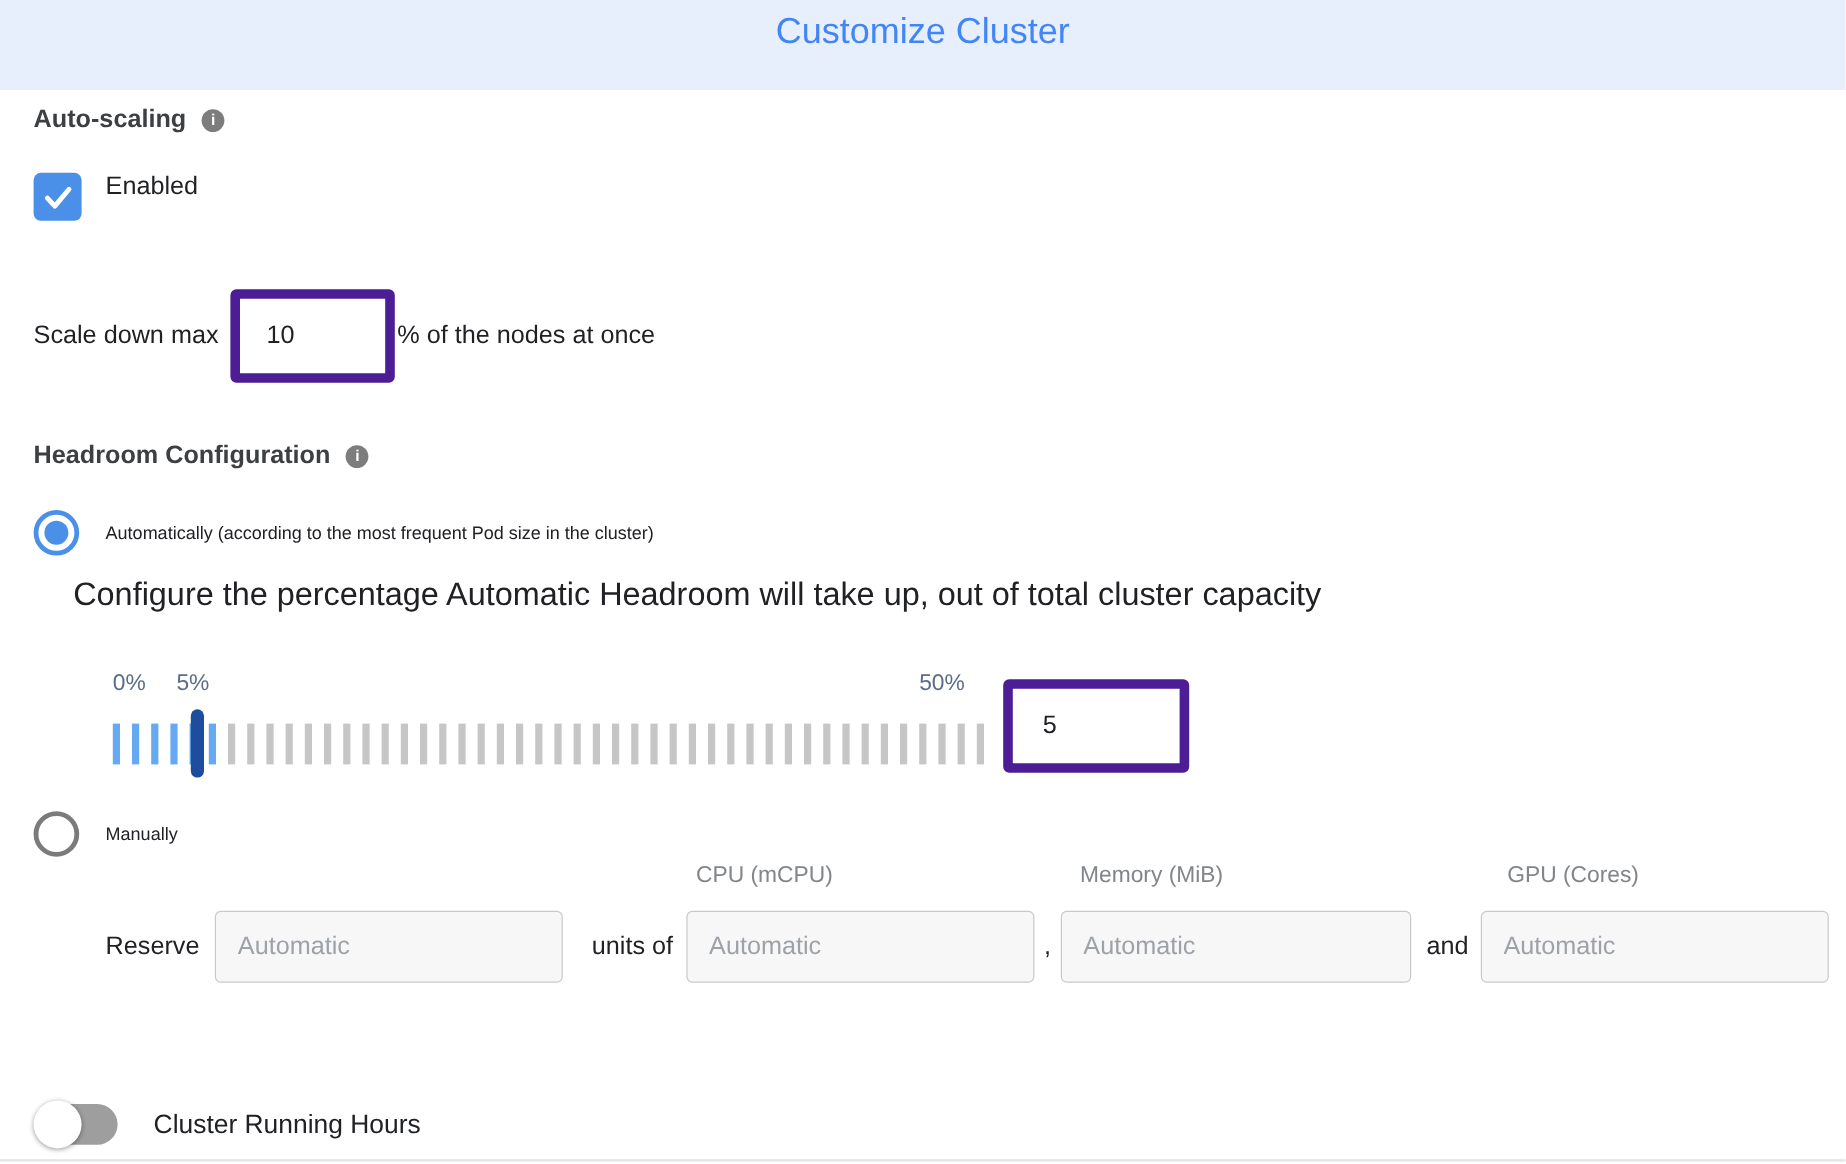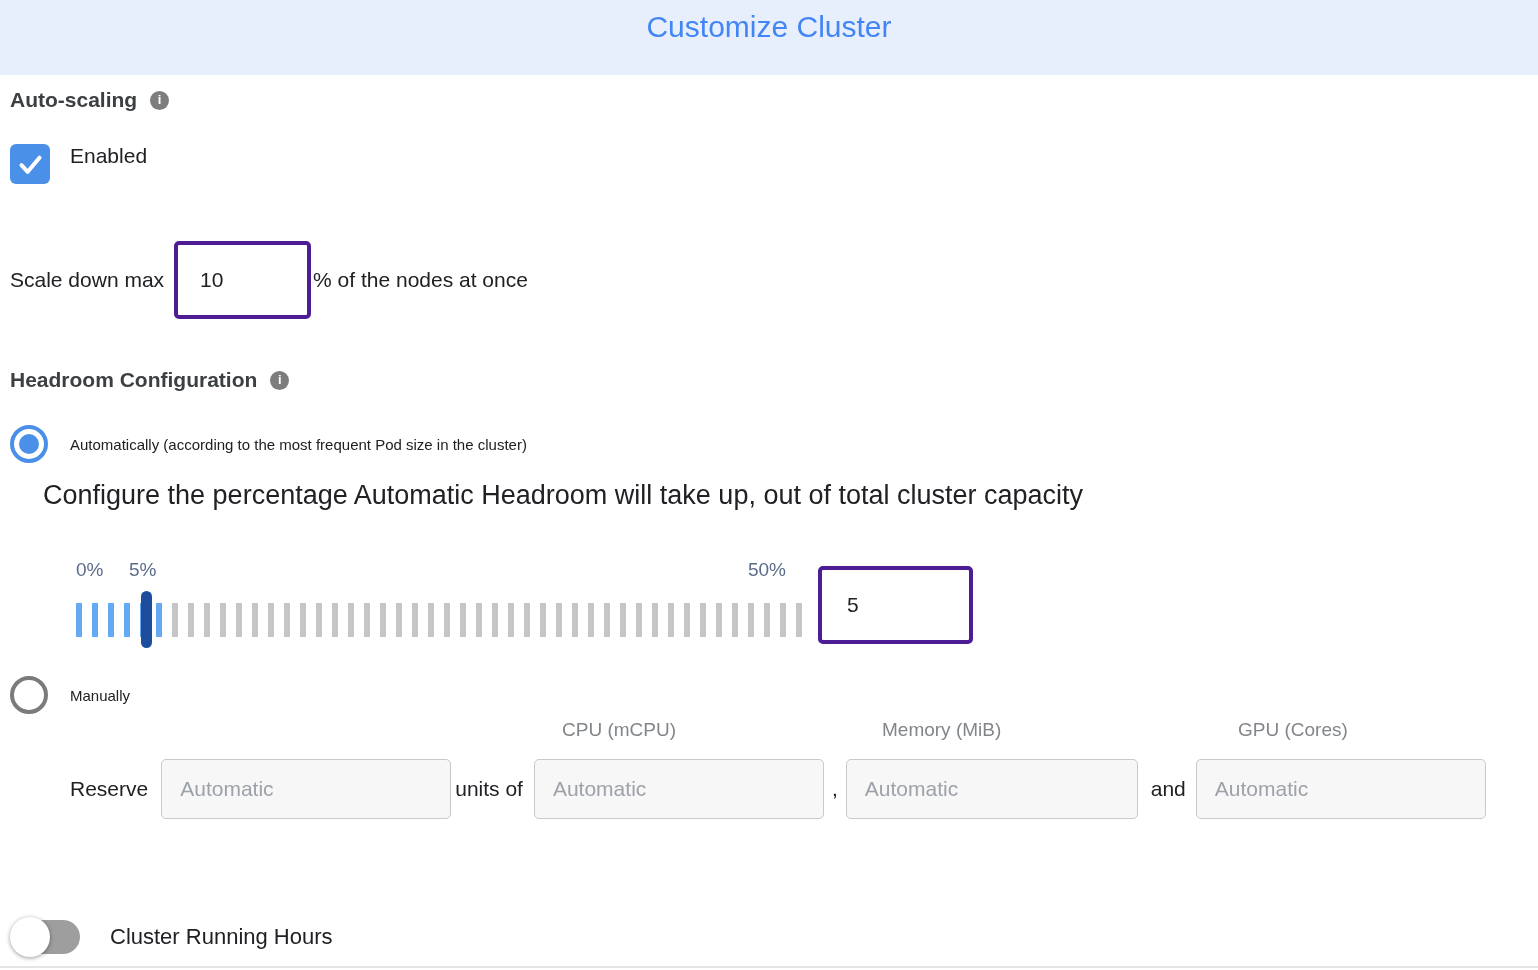--- a/index.html
+++ b/index.html
@@ -20,21 +20,21 @@
     justify-content: center;
     padding-top: 10px;
   }
   .header-title {
     font-size: 30px;
     color: #4285f4;
     font-weight: 400;
   }
 
   
-  .content { padding-left: 10px; }
+  .content { padding-left: 28px; }
 
   .section-heading {
     display: flex;
     align-items: center;
     gap: 13px;
     font-size: 21px;
     font-weight: 700;
     color: #3c4043;
     line-height: 24px;
   }
@@ -67,21 +67,21 @@
     cursor: pointer;
   }
   .checkbox svg { display: none; }
   .checkbox.checked svg { display: block; }
   .checkbox-label { margin-left: 20px; font-size: 21px; cursor: pointer; }
 
   
   .scale-down-row { margin-top: 57px; display: flex; align-items: center; }
   .inline-label { font-size: 21px; }
   .text-input {
-    border: 4px solid #4c1d95;
+    border: 8px solid #4c1d95;
     border-radius: 5px;
     background: #ffffff;
     font-family: inherit;
     font-size: 21px;
     color: #202124;
     outline: none;
   }
   .scale-down-input {
     margin-left: 10px;
     width: 137px; height: 78px;
@@ -180,21 +180,21 @@
     background: #f7f7f7;
     font-family: inherit;
     font-size: 21px;
     color: #202124;
     padding-left: 18px;
     outline: none;
   }
   .auto-input::placeholder { color: #9da2a8; opacity: 1; }
   .sep { font-size: 21px; }
   .reserve-input-units  { margin-left: 13px; }
-  .sep-units            { margin-left: 4px; }
+  .sep-units            { margin-left: 24px; }
   .reserve-input-cpu    { margin-left: 11px; }
   .sep-comma            { margin-left: 8px; }
   .reserve-input-memory { margin-left: 8px; width: 292px; }
   .sep-and              { margin-left: 13px; }
   .reserve-input-gpu    { margin-left: 10px; }
 
   
   .toggle-row { margin-top: 98px; display: flex; align-items: center; gap: 12px; }
   .toggle {
     position: relative;

